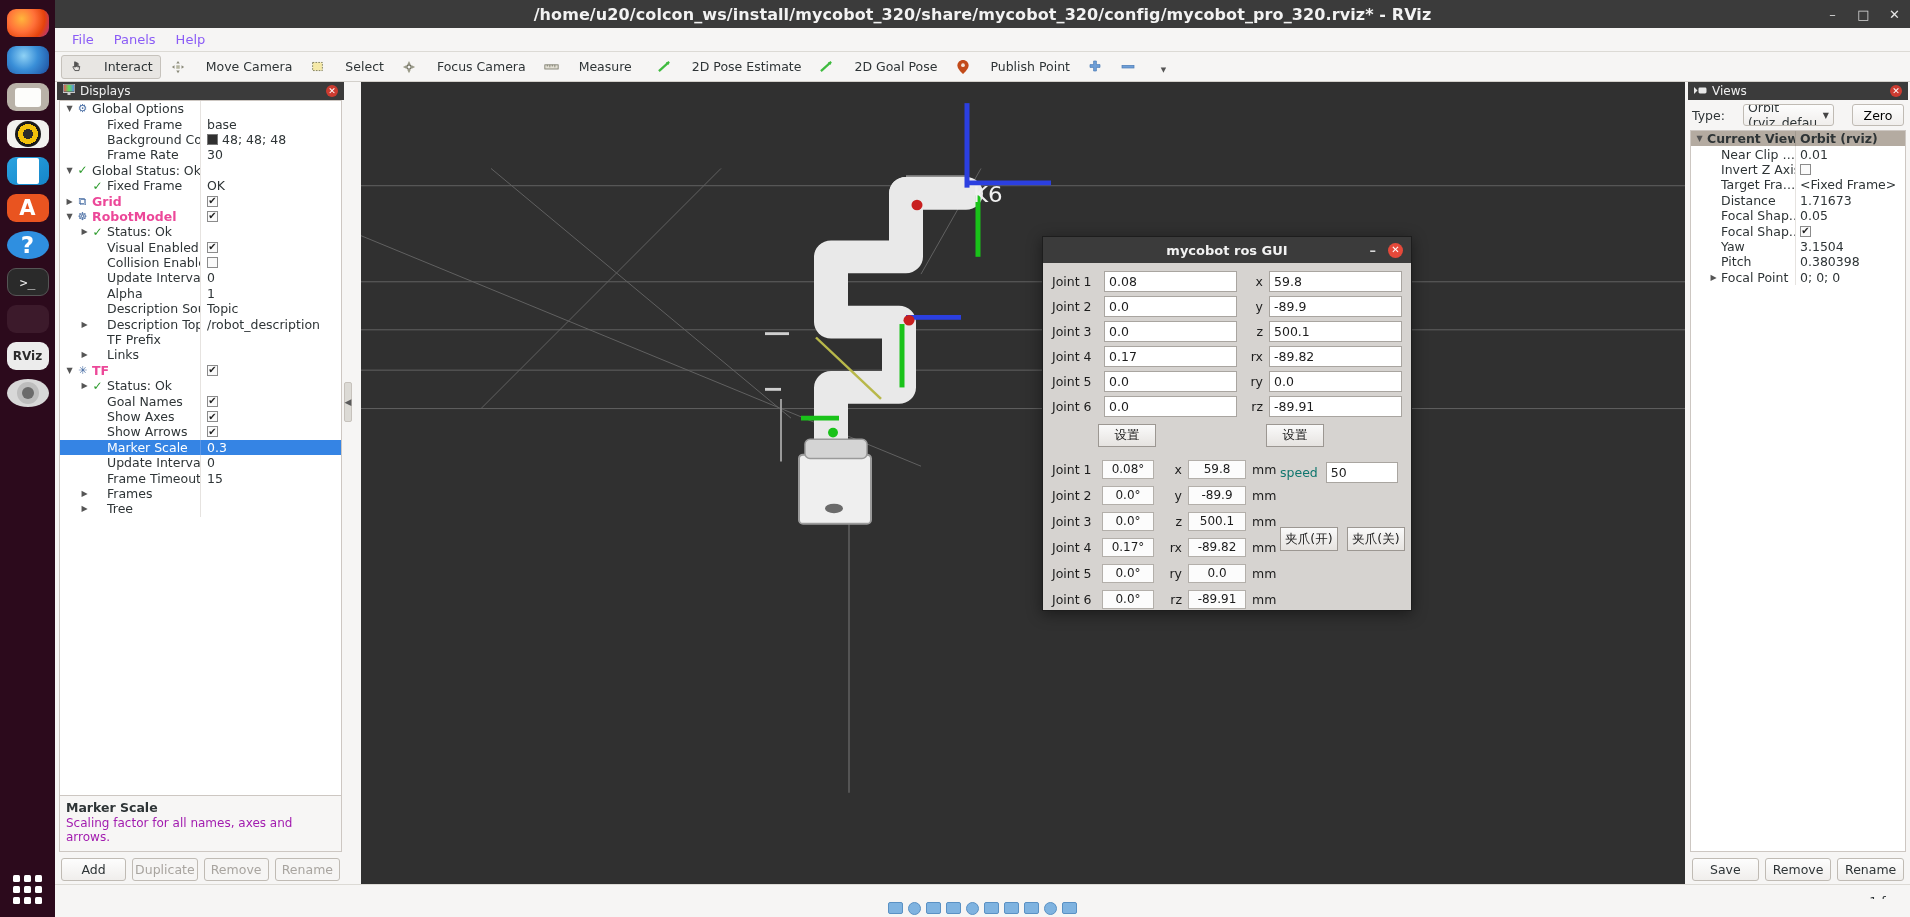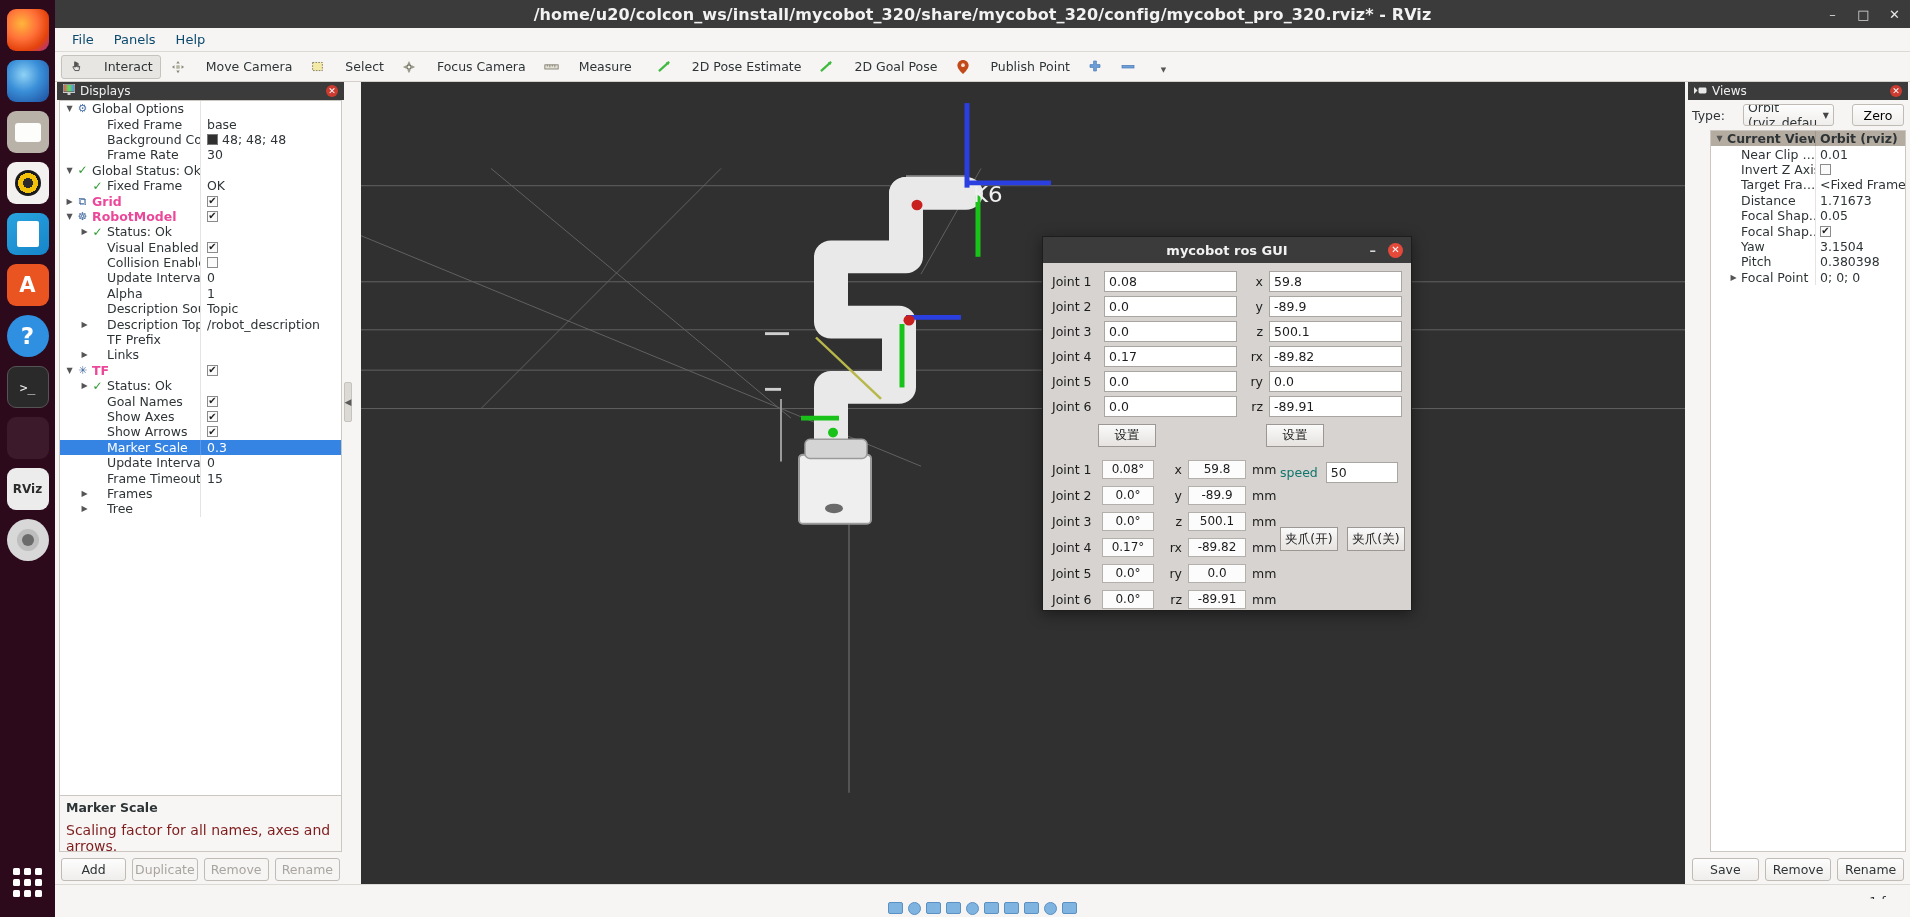--- a/index.html
+++ b/index.html
@@ -12,21 +12,21 @@
   }
   #root { position: relative; width: 1910px; height: 917px; }
 
   
   #dock {
     position: absolute; left: 0; top: 0; width: 55px; height: 917px;
     background: #2c0a1c;
     display: flex; flex-direction: column; align-items: center;
   }
   .dock-icon {
-    width: 42px; height: 42px; margin-top: 9px;
+    width: 42px; height: 28px; margin-top: 9px;
     border-radius: 9px;
     display: flex; align-items: center; justify-content: center;
     font-size: 20px; color: #fff; position: relative;
     flex: none;
   }
   .di-firefox { background: radial-gradient(circle at 35% 35%, #ffb63c 0%, #ff7139 40%, #e4420c 70%, #a5309b 100%); }
   .di-thunderbird { background: radial-gradient(circle at 40% 35%, #8fd2f5 0%, #3a8fd8 45%, #1b4b9c 100%); }
   .di-files { background: #b9b2a8; }
   .di-files::after { content:""; position:absolute; width:26px; height:19px; background:#fdfdfb; border-radius:3px; }
   .di-rhythmbox { background: #f2f1ef; }
@@ -62,21 +62,21 @@
     font-size: 16px; font-weight: bold; letter-spacing: .1px;
   }
   .winbtns { position:absolute; right: 8px; display:flex; gap: 16px; align-items:center; }
   .winbtn { width: 15px; height: 15px; color:#d8d8d8; font-size: 13px; line-height:15px; text-align:center; cursor:default; }
   .winbtn.close { color:#e8e8e8; }
 
   #menubar {
     height: 24px; background: #f6f5f4; border-bottom: 1px solid #dcdad5;
     display: flex; align-items: center; padding-left: 8px; gap: 2px;
   }
-  .menu-item { padding: 9px 9px; font-size: 13px; color: #0c4a6e; border-radius: 2px; }
+  .menu-item { padding: 9px 9px; font-size: 13px; color: #8b5cf6; border-radius: 2px; }
 
   #toolbar {
     height: 30px; background: #f6f5f4; border-bottom: 1px solid #d3d0cb;
     display: flex; align-items: center; padding-left: 6px; gap: 2px;
   }
   .tb-btn {
     display:flex; align-items:center; gap:20px; height:24px; padding: 0 7px;
     font-size: 12.5px; color: #2e3436; border: 1px solid transparent; border-radius: 3px;
     white-space: nowrap;
   }
@@ -114,21 +114,21 @@
   .ticon { width:15px; flex:none; display:inline-flex; align-items:center; justify-content:center; font-size:11px; }
   .tlabel { padding-left:2px; }
   .tlabel.blue { color:#ec4899; font-weight:bold; }
   .chk { width:11px;height:11px;border:1px solid #8b8b8b;background:#fafafa; display:inline-flex;
     align-items:center;justify-content:center;font-size:10px;color:#1e1e1e; line-height:1; }
   .ok-check { color:#2a9a2a; font-weight:bold; font-size:12px; }
   .swatch { width:11px;height:11px;background:#303030;border:1px solid #777; display:inline-block; vertical-align:-1px; margin-right:4px; }
 
   .desc-box { height: 56px; border:1px solid #cdc7c2; border-top:none; background:#f7f6f5; padding: 4px 6px; }
   .desc-title { font-weight: bold; font-size: 12.5px; color:#2e3436; }
-  .desc-text { font-size: 14px; color:#7f1d1d; margin-top:7px; }
+  .desc-text { font-size: 12px; color:#a21caf; margin-top:1px; }
 
   .btnrow { display:flex; gap: 6px; padding: 6px 2px 3px 2px; }
   .qbtn {
     flex:1; height: 23px; border:1px solid #c0bbb4; border-radius:3px;
     background: linear-gradient(#fdfdfd,#f0eeec); font-size:12.5px; color:#2e3436;
     display:flex; align-items:center; justify-content:center;
   }
   .qbtn.dis { color:#a8a49f; background:#f6f5f4; }
   .qbtn.small { flex:none; width: 46px; }
 
@@ -150,21 +150,21 @@
   #views-inner { position:absolute; top:18px; left:2px; right:2px; bottom:0; display:flex; flex-direction:column; }
   .vtype { display:flex; align-items:center; gap:18px; padding: 4px 2px; }
   .vtype .lab { font-size:12.5px; color:#2e3436; }
   .vselect {
     flex:1; height:22px; border:1px solid #c0bbb4; border-radius:3px; background:linear-gradient(#fdfdfd,#f0eeec);
     font-size:12.5px; color:#2e3436; display:flex; align-items:center; padding: 0 4px; position:relative; overflow:hidden;
   }
   .vselect .caret { position:absolute; right:4px; font-size:8px; color:#444; }
   .vzero { width:52px; height:22px; border:1px solid #c0bbb4; border-radius:3px;
     background:linear-gradient(#fdfdfd,#f0eeec); font-size:12.5px; display:flex;align-items:center;justify-content:center; }
-  .vtree { flex:1; background:#fff; border:1px solid #cdc7c2; overflow:hidden;margin-left:20px; }
+  .vtree { flex:1; background:#fff; border:1px solid #cdc7c2; overflow:hidden; }
   .vrow { display:flex; align-items:center; height:15.4px; font-size:12.5px; color:#2e3436; }
   .vrow.header { background:#b4aba1; font-weight:bold; }
   .vcol-name { flex: 0 0 104px; display:flex; align-items:center; overflow:hidden; white-space:nowrap; }
   .vcol-val { flex:1; padding-left:4px; overflow:hidden; white-space:nowrap; border-left:1px solid #e6e3e0; height:100%; display:flex; align-items:center;}
   .vrow.header .vcol-val { border-left-color:#a29a90; }
 
   
   #statusbar {
     position:absolute; left:0; right:0; bottom: 0; height: 33px; background:#f6f5f4;
     border-top:1px solid #dcdad5; display:flex; align-items:center; padding: 0 10px;

